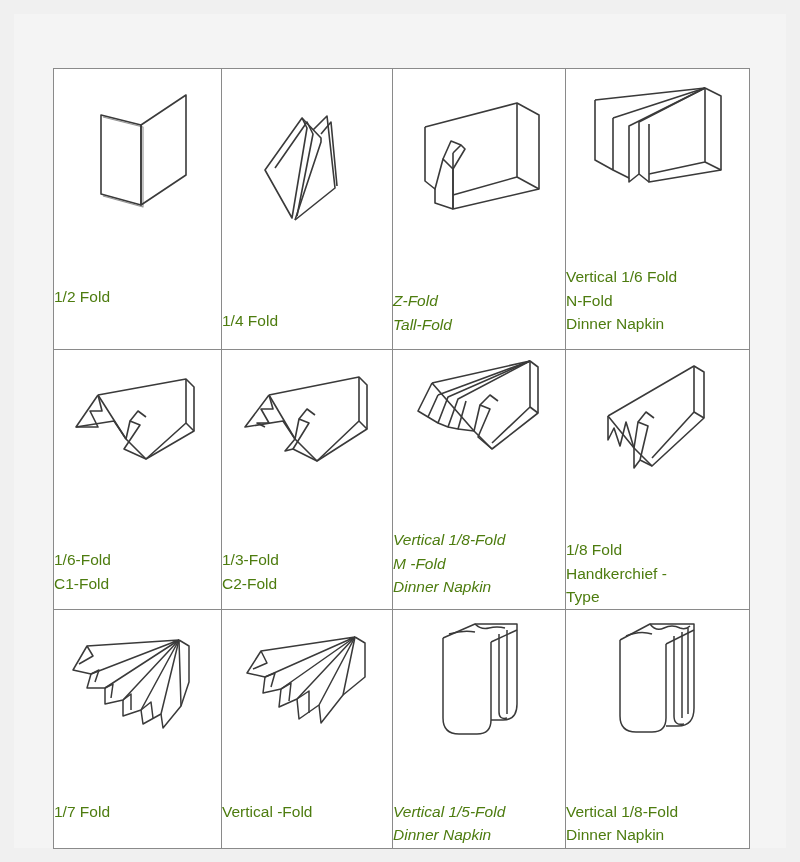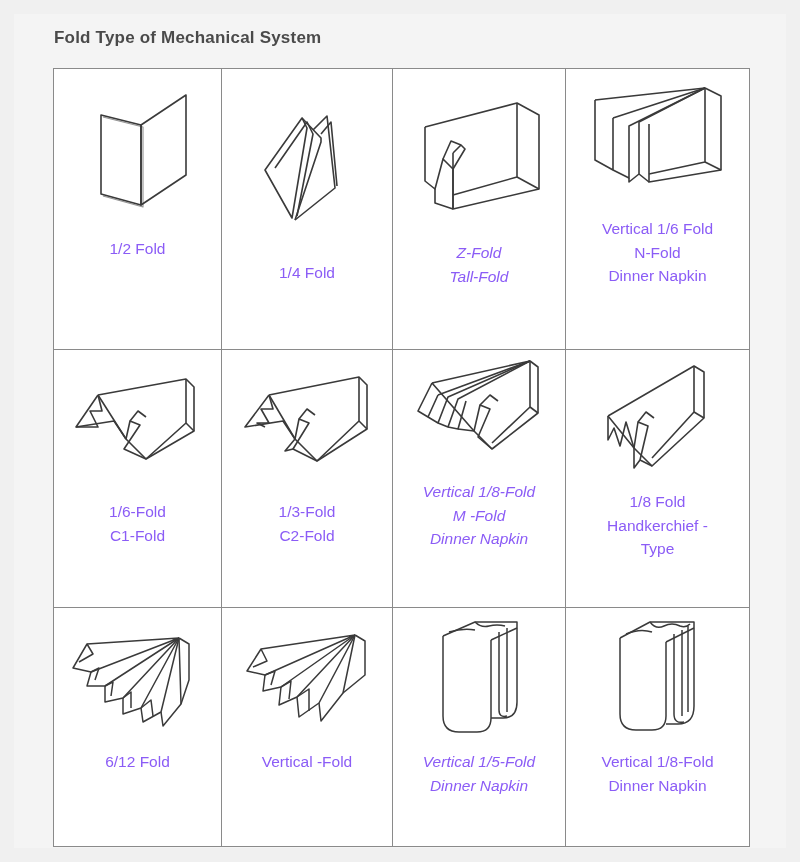--- a/index.html
+++ b/index.html
@@ -68,45 +68,45 @@
     width: 100%;
     display: flex;
     align-items: center;
     justify-content: center;
   }
   .art svg {
     display: block;
   }
   .labels {
     width: 100%;
-    text-align: center;
+    text-align: left;
     font-size: 15.5px;
-    color: #8b5cf6;
+    color: #4d7c0f;
     line-height: 1.52;
     font-family: "Liberation Sans", sans-serif;
+    margin-top: 48px;
   }
   .labels div {
     white-space: nowrap;
   }
   
   tr.row1 td { height: 280px; }
   tr.row2 td { height: 257px; }
   tr.row3 td { height: 238px; }
   .c1 { width: 167px; }
   .c2 { width: 170px; }
   .c3 { width: 172px; font-style: italic; }
   .c4 { width: 183px; }
 </style>
 </head>
 <body>
 
 <div id="page">
   <div id="card"></div>
 
-  <div id="title">Fold Type of Mechanical System</div>
 
   <table id="fold-table">
     <tbody>
 
       <tr class="row1">
         <td class="c1">
           <div class="cell-inner">
             <div class="art" style="height:168px">
               <svg width="120" height="140" viewBox="0 0 120 140">
                 <g fill="none" stroke="#3a3a3a" stroke-width="1.6" stroke-linejoin="round">
@@ -300,21 +300,21 @@
                   <path d="M114 14 L124 20 L124 56 L116 80"></path>
                   <path d="M22 20 L28 30 L14 38"></path>
                   <path d="M26 48 L34 44 L30 56"></path>
                   <path d="M40 62 L48 58 L46 72"></path>
                   <path d="M58 74 L66 68 L66 84"></path>
                   <path d="M76 84 L86 76 L88 92"></path>
                 </g>
               </svg>
             </div>
             <div class="labels">
-              <div>6/12 Fold</div>
+              <div>1/7 Fold</div>
             </div>
           </div>
         </td>
 
         <td class="c2">
           <div class="cell-inner">
             <div class="art" style="height:142px">
               <svg width="145" height="112" viewBox="0 0 145 112">
                 <g fill="none" stroke="#3a3a3a" stroke-width="1.5" stroke-linejoin="round">
                   <path d="M120 12 L26 26 L12 48 L30 52 L120 12"></path>

